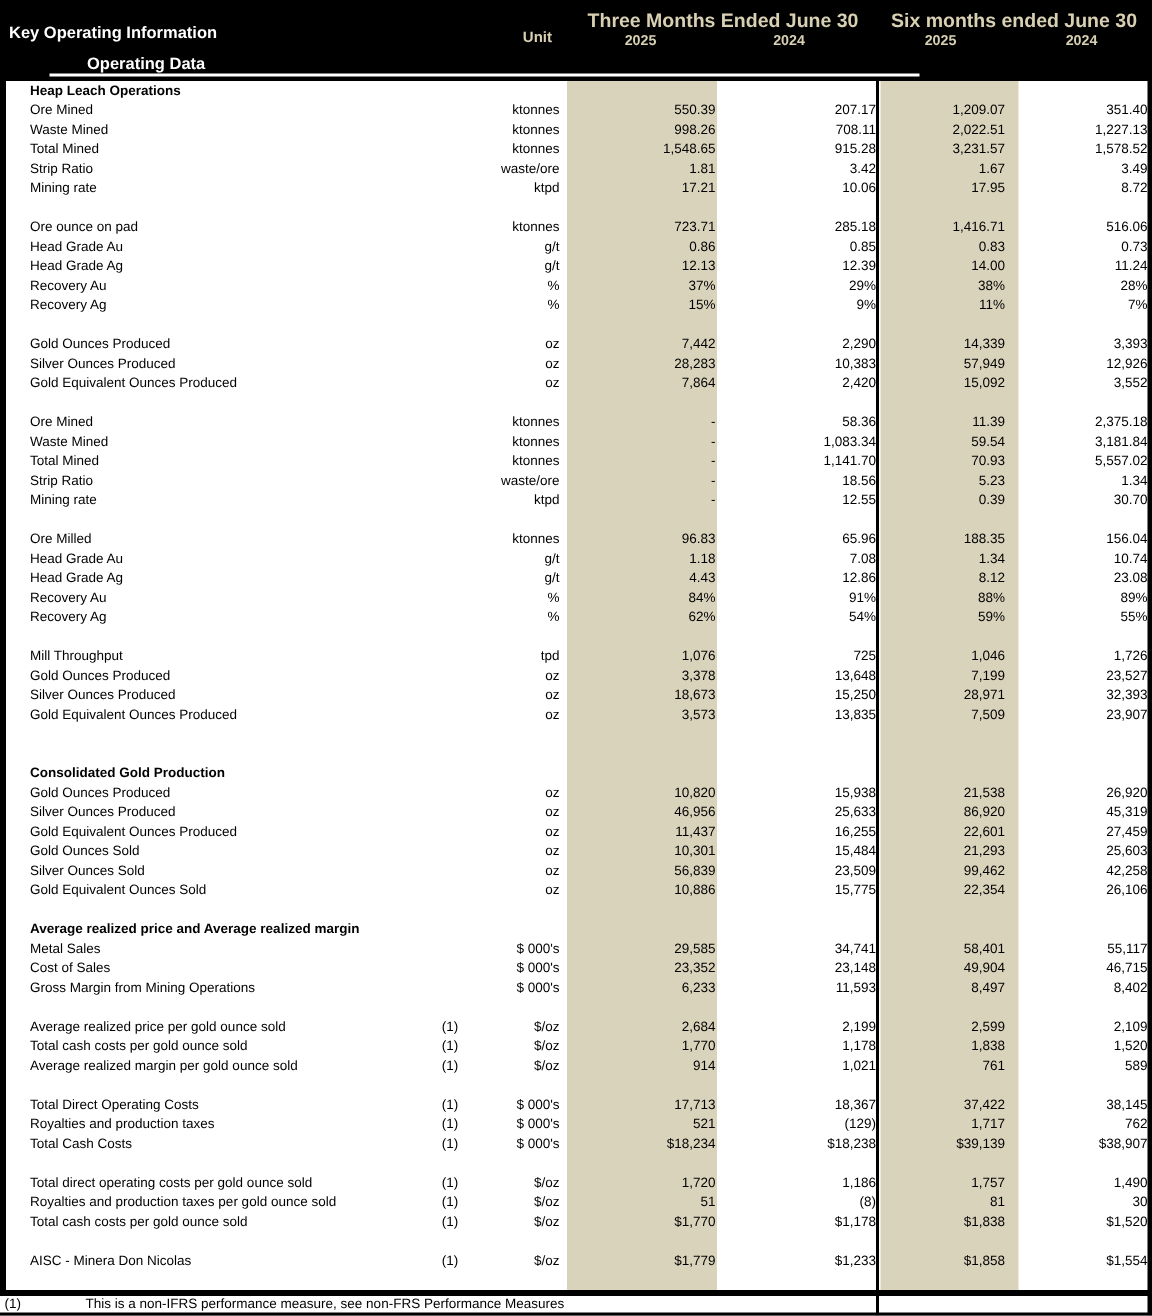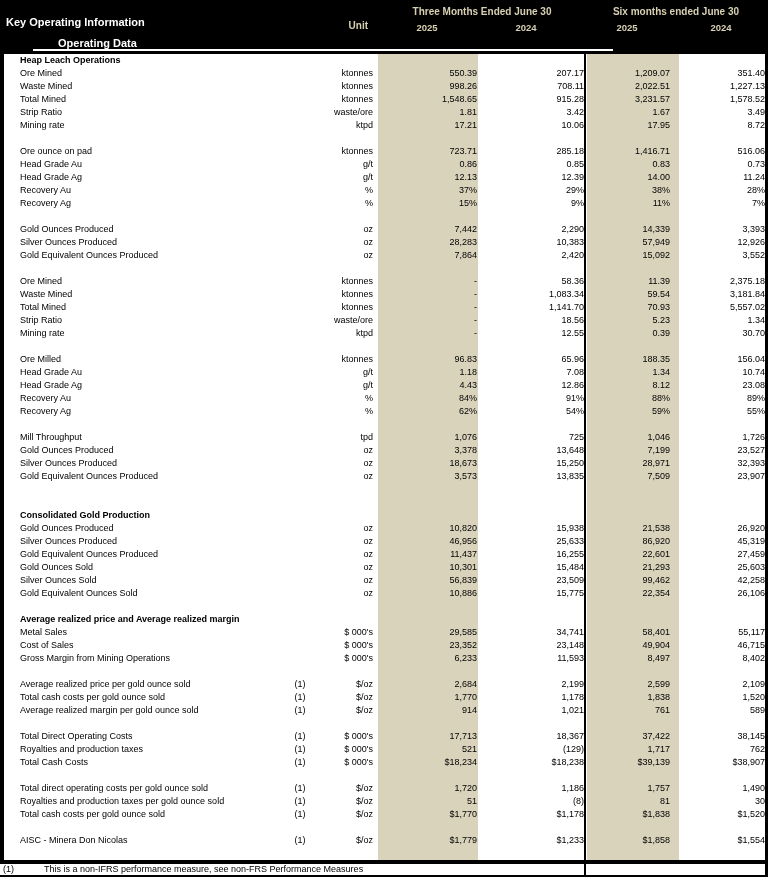--- a/index.html
+++ b/index.html
@@ -6,21 +6,21 @@
   .sheet {
     position:relative; width:768px; height:877px;
     background:#fff; overflow:hidden;
     font-family:"Liberation Sans", sans-serif; color:#000;
   }
   
   .hdr { position:absolute; top:0; left:0; width:768px; height:54px; background:var(--header-background,#000); z-index:4; }
   .hdr .title    { position:absolute; left:6px;  top:16px; font-size:11px; font-weight:bold; color:var(--header-text,#fff); white-space:nowrap; }
   .hdr .subtitle { position:absolute; left:58px; top:37px; font-size:11px; font-weight:bold; color:var(--header-text,#fff); white-space:nowrap; }
   .hdr .unit-h   { position:absolute; left:300px; width:68px; top:20px; text-align:right; font-size:10px; font-weight:bold; color:var(--header-accent-text,#d8d0b2); }
-  .hdr .period   { position:absolute; top:6px;  transform:translateX(-50%); font-size:10px; font-weight:bold; color:var(--header-accent-text,#d8d0b2); white-space:nowrap; }
+  .hdr .period   { position:absolute; top:6px;  transform:translateX(-50%); font-size:13px; font-weight:bold; color:var(--header-accent-text,#d8d0b2); white-space:nowrap; }
   .hdr .year     { position:absolute; top:22px; transform:translateX(-50%); font-size:9.5px; font-weight:bold; color:var(--header-accent-text,#d8d0b2); }
   .hdr .underline{ position:absolute; left:33px; top:49px; width:580px; height:2px; background:#fff; }
   
   .tbody { position:absolute; top:54px; left:0; width:768px; height:806px; background:#fff; }
   .tan   { position:absolute; top:0; height:806px; background:var(--highlight-column,#dad3bc); z-index:0; }
   .tan1  { left:378px; width:100px; }
   .tan2  { left:587px; width:92px;  }
   .rows  { position:absolute; top:0; left:0; width:768px; z-index:1; }
   .row   { position:relative; height:13px; font-size:9px; line-height:13px; }
   .row span { display:block; position:absolute; top:0; white-space:nowrap; }
@@ -32,21 +32,21 @@
   .row .v1 { left:490px; width:94px; text-align:right; }
   .row .v2 { left:592px; width:78px; text-align:right; }
   .row .v3 { left:682px; width:83px; text-align:right; }
   
   .divider      { position:absolute; left:584px; top:54px; width:2px; height:823px; background:#000; z-index:5; }
   .border-left  { position:absolute; left:0; top:0; width:4px; height:864px; background:#000; z-index:6; }
   .border-right { position:absolute; right:0; top:0; width:3px; height:877px; background:#000; z-index:6; }
   .footbar   { position:absolute; left:0; top:860px; width:768px; height:4px; background:#000; z-index:4; }
   .footnote  { position:absolute; left:0; top:864px; width:768px; height:11px; background:#fff; font-size:9px; line-height:11px; }
   .footnote .marker { position:absolute; left:3px;  top:0; }
-  .footnote .text   { position:absolute; left:44px; top:0; white-space:nowrap; }
+  .footnote .text   { position:absolute; left:57px; top:0; white-space:nowrap; }
   .bottombar { position:absolute; left:0; top:875px; width:768px; height:2px; background:#000; z-index:4; }
 </style>
 </head>
 <body>
 
 <div class="sheet">
 
   <div class="hdr">
     <span class="title">Key Operating Information</span>
     <span class="unit-h">Unit</span>

